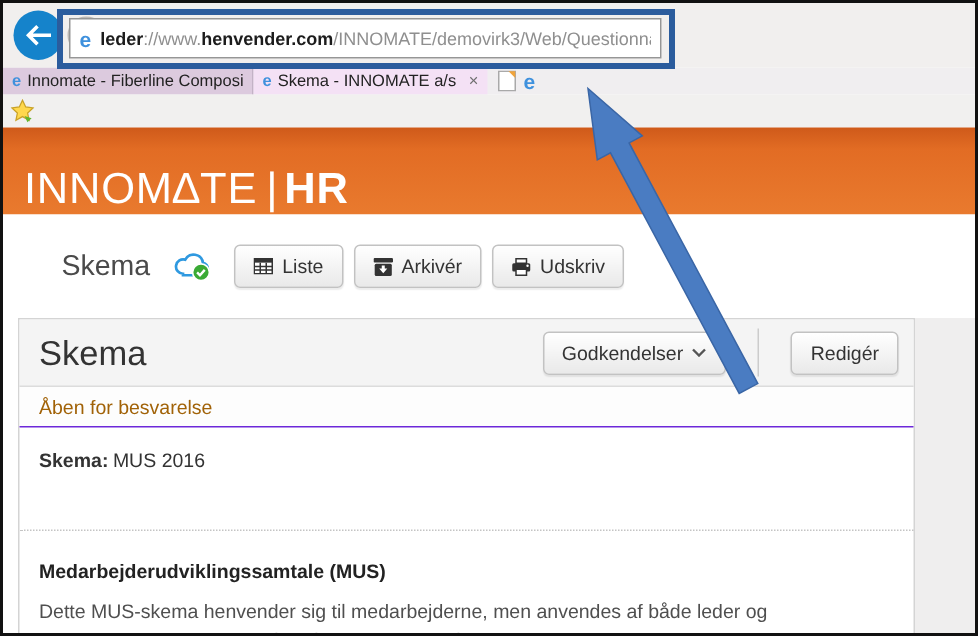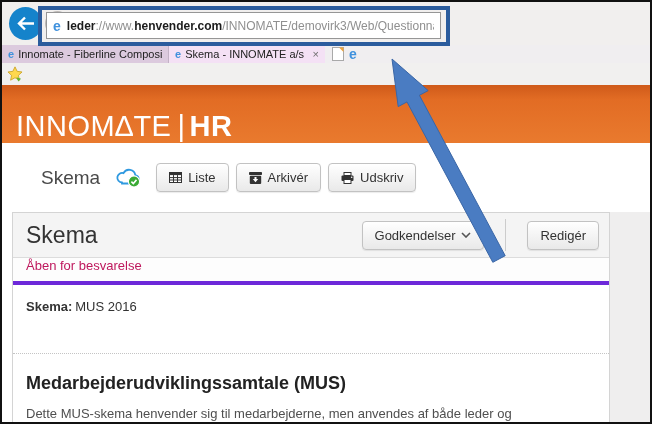--- a/index.html
+++ b/index.html
@@ -58,28 +58,28 @@
   .right-gray { position:absolute; left:608px; right:0; top:69px; bottom:0; background:#efeeee; }
 
   .panel { position:absolute; left:10px; top:69px; width:598px; bottom:-2px; background:#fff;
            border:1px solid #d4d4d4; }
   .panel-header { height:45px; background:#f4f4f4; border-bottom:1px solid #dcdcdc;
                   display:flex; align-items:center; padding:0 10px 0 13px; }
   .panel-title { font-size:23px; font-weight:400; color:#333; }
   .panel-actions { margin-left:auto; display:flex; align-items:center; gap:16px; }
   .vsep { width:1px; height:32px; background:#ccc; margin:0 5px; }
   .btn-disabled { color:#b9b9b9; background:#f6f6f6; border-color:#d7d7d7; box-shadow:none; }
-  .status-bar { height:27px; display:flex; align-items:flex-start; padding:0 13px; font-size:13px;
-                color:#be185d; background:#fdfdfd; border-bottom:4px solid #6d28d9; }
+  .status-bar { height:27px; display:flex; align-items:center; padding:0 13px; font-size:13px;
+                color:#a16207; background:#fdfdfd; border-bottom:1px solid #6d28d9; }
   .panel-body { padding:12px 13px 0; font-size:13px; color:#333; }
   .field-line { line-height:19px; }
   .field-label { font-weight:700; }
   .field-value { margin-left:3px; }
   .dotted { border-top:1px dotted #c4c4c4; margin:37px -13px 0; }
-  .section-heading { margin-top:19px; font-weight:700; font-size:18px; color:#222; }
+  .section-heading { margin-top:19px; font-weight:700; font-size:13px; color:#222; }
   .section-body { margin-top:10px; color:#4f4f4f; line-height:19px; padding-right:18px; }
 
   
   .annot { position:absolute; left:0; top:0; z-index:60; pointer-events:none; }
 </style>
 </head>
 <body>
 
 <div class="screen">
 

